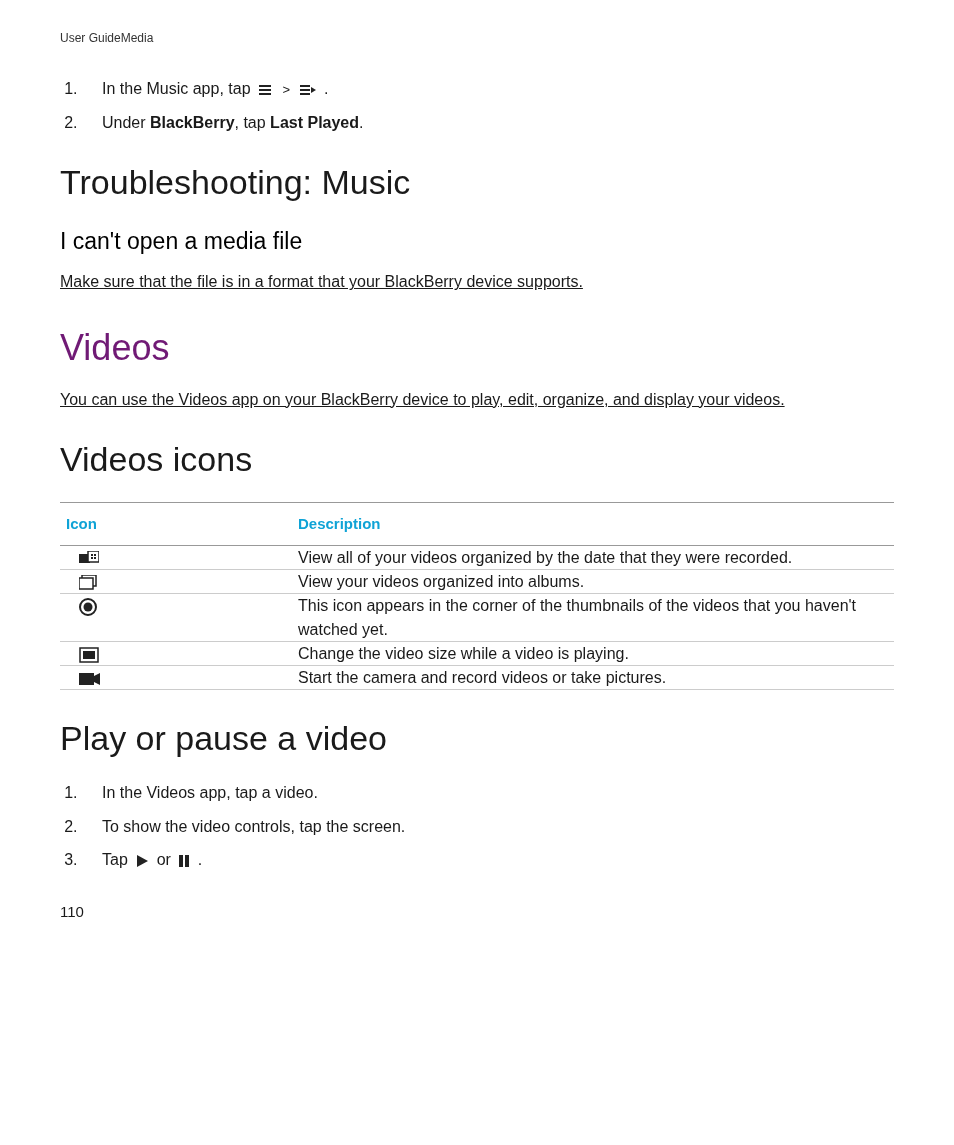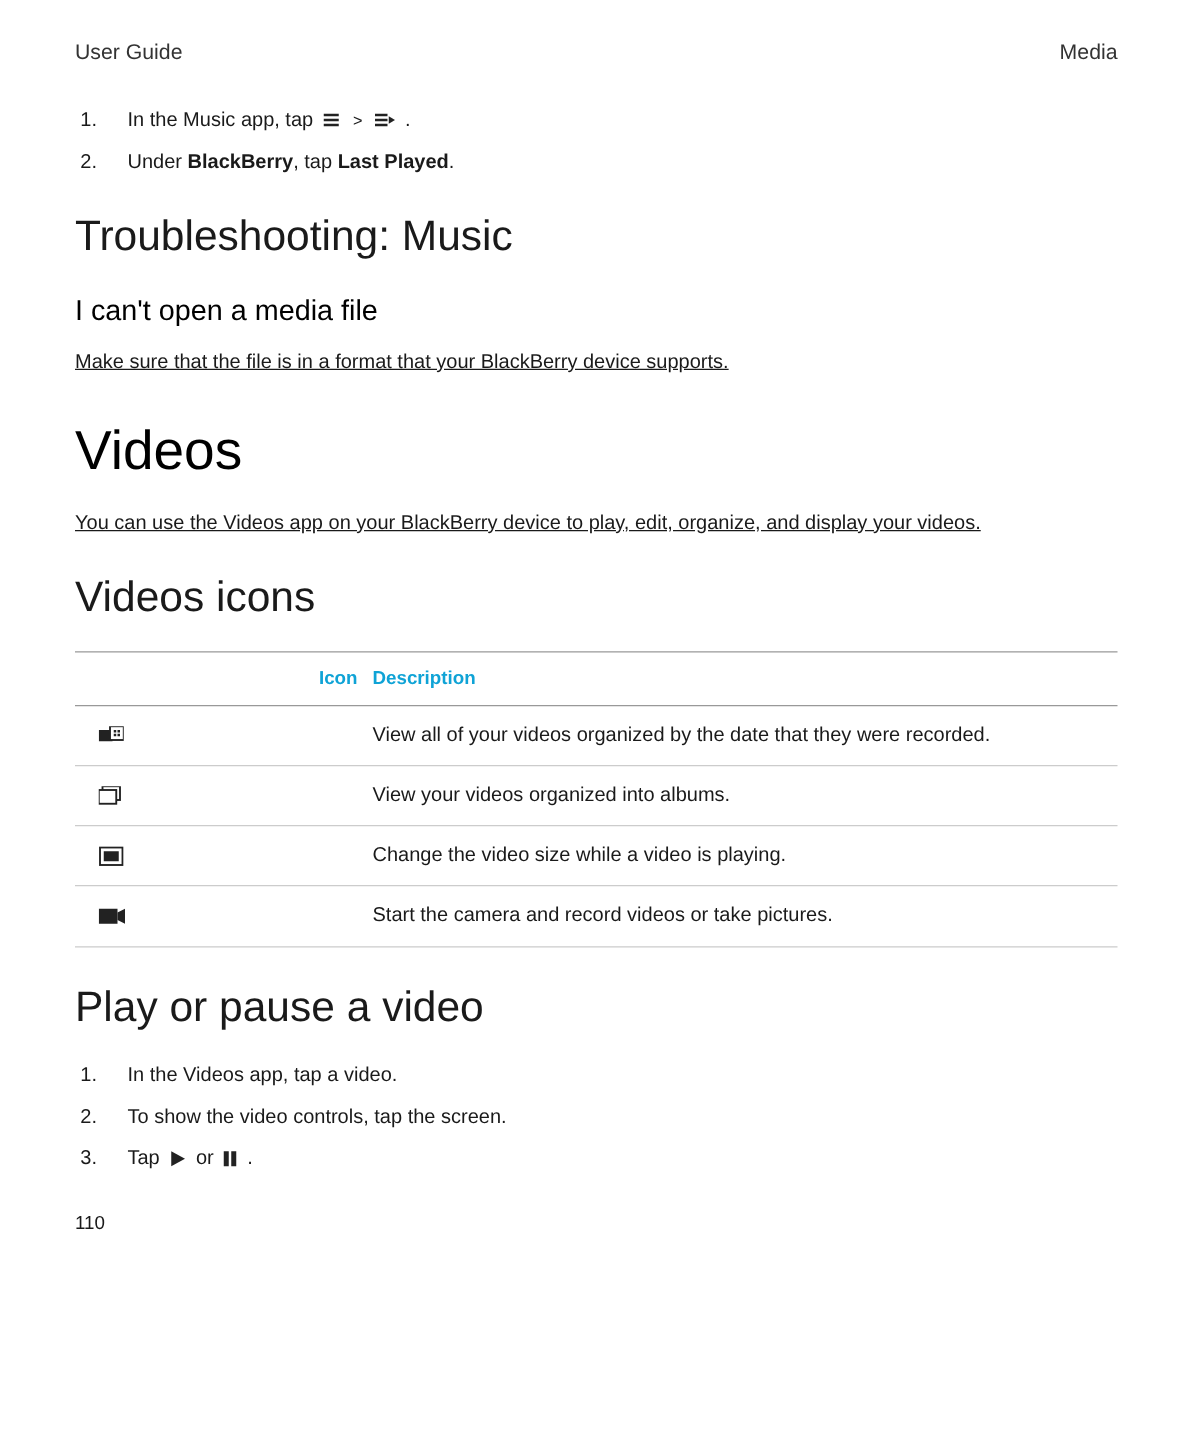--- a/index.html
+++ b/index.html
@@ -11,25 +11,23 @@
     font-size: 16px;
     line-height: 1.45;
     width: 954px;
   }
   .page {
     padding: 30px 60px 30px 60px;
     box-sizing: border-box;
   }
   .hdr {
     display: flex;
-    justify-content: space-between;
-    font-size: 17px;
+    font-size: 12px;
     color: #333;
     margin-bottom: 30px;
-    gap: 28px;
   }
   ol.steps {
     margin: 0 0 20px 0;
     padding-left: 22px;
   }
   ol.steps li {
     padding-left: 20px;
     margin-bottom: 10px;
     font-size: 16px;
   }
@@ -44,22 +42,22 @@
     color: #1a1a1a;
   }
   h3.sub {
     font-weight: 400;
     font-size: 23px;
     margin: 18px 0 12px 0;
     color: #000000;
   }
   h1.accent {
     font-weight: 300;
-    font-size: 44px;
-    color: #000000;
+    font-size: 36px;
+    color: #701a75;
     margin: 28px 0 14px 0;
   }
   p.body {
     font-size: 16px;
     margin: 0 0 24px 0;
     text-decoration: underline;
   }
   .icon-inline {
     display: inline-flex;
     align-items: center;
@@ -84,24 +82,24 @@
   }
   table.icons th {
     text-align: left;
     color: #0fa3d6;
     font-weight: 600;
     font-size: 15px;
     border-top: 1px solid #999;
     border-bottom: 1px solid #999;
     padding: 10px 6px;
   }
-  table.icons th:first-child { width: 220px; text-align: right; }
+  table.icons th:first-child { width: 220px; }
   table.icons td {
     border-bottom: 1px solid #ccc;
-    padding: 12px 6px;
+    padding: 0 6px;
     vertical-align: top;
     font-size: 16px;
   }
   table.icons td.icon-cell {
     padding-left: 16px;
   }
   .page-num {
     font-size: 15px;
     margin-top: 30px;
   }
@@ -184,20 +182,31 @@
                 <rect x="3" y="0" width="14" height="11" fill="none" stroke="#222" stroke-width="1.5"></rect>
                 <rect x="0" y="3" width="14" height="11" fill="#fff" stroke="#222" stroke-width="1.5"></rect>
               </svg>
           </span>
         </td>
         <td>View your videos organized into albums.</td>
       </tr>
       <tr>
         <td class="icon-cell">
           <span class="icon-inline">
+            <svg width="18" height="18" viewBox="0 0 18 18">
+                <circle cx="9" cy="9" r="8" fill="none" stroke="#222" stroke-width="2"></circle>
+                <circle cx="9" cy="9" r="4.5" fill="#222"></circle>
+              </svg>
+          </span>
+        </td>
+        <td>This icon appears in the corner of the thumbnails of the videos that you haven't watched yet.</td>
+      </tr>
+      <tr>
+        <td class="icon-cell">
+          <span class="icon-inline">
             <svg width="20" height="16" viewBox="0 0 20 16">
                 <rect x="1" y="1" width="18" height="14" fill="none" stroke="#222" stroke-width="1.5"></rect>
                 <rect x="4" y="4" width="12" height="8" fill="#222"></rect>
               </svg>
           </span>
         </td>
         <td>Change the video size while a video is playing.</td>
       </tr>
       <tr>
         <td class="icon-cell">

